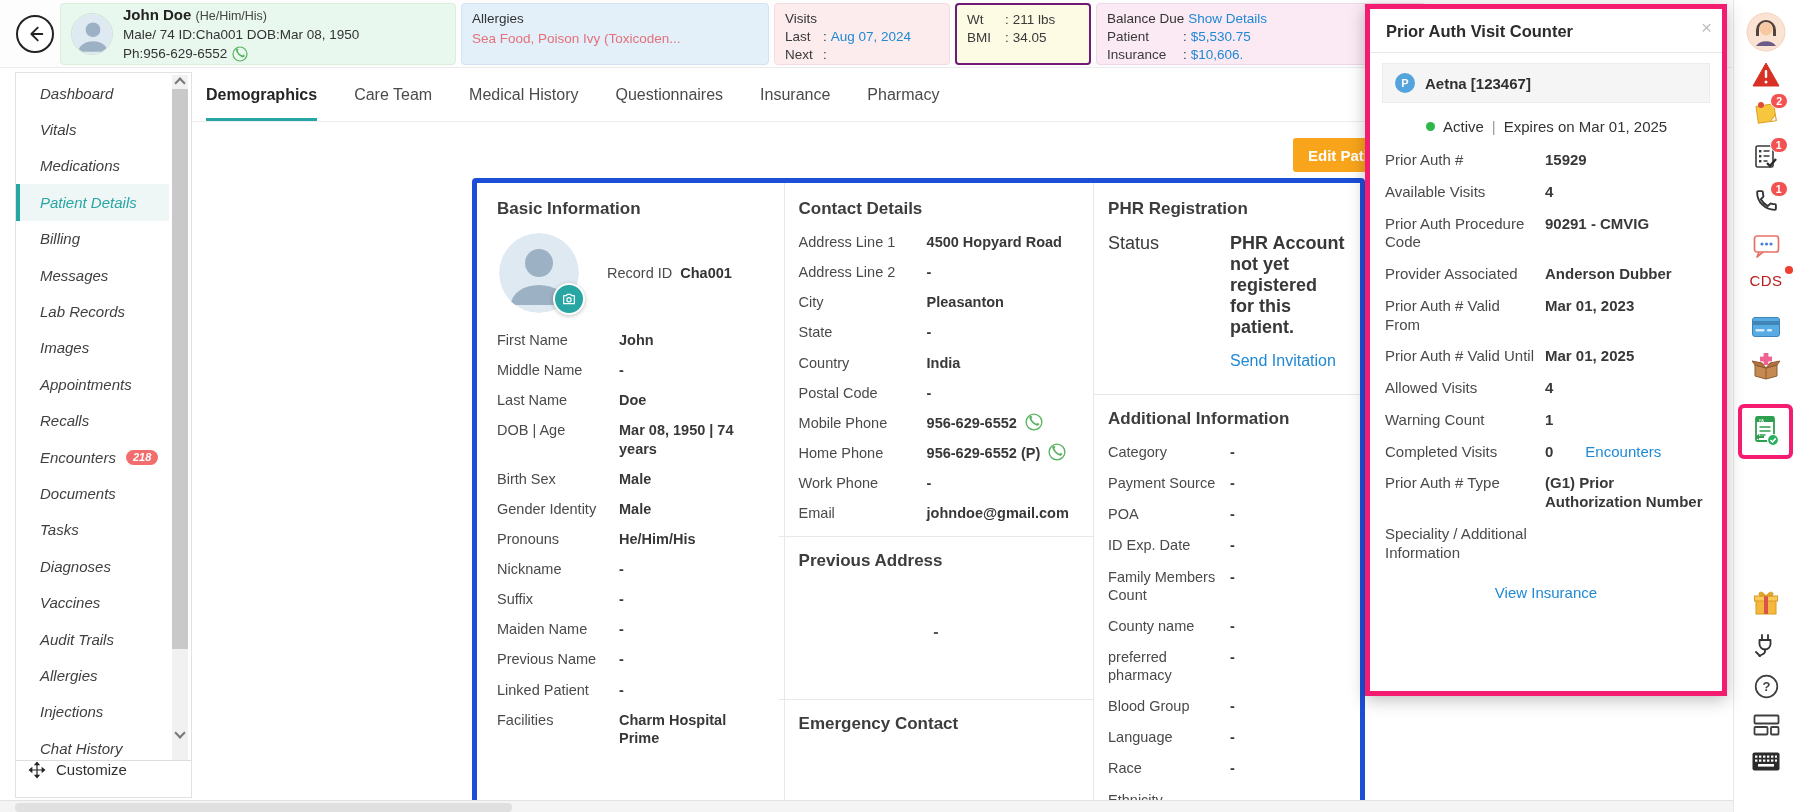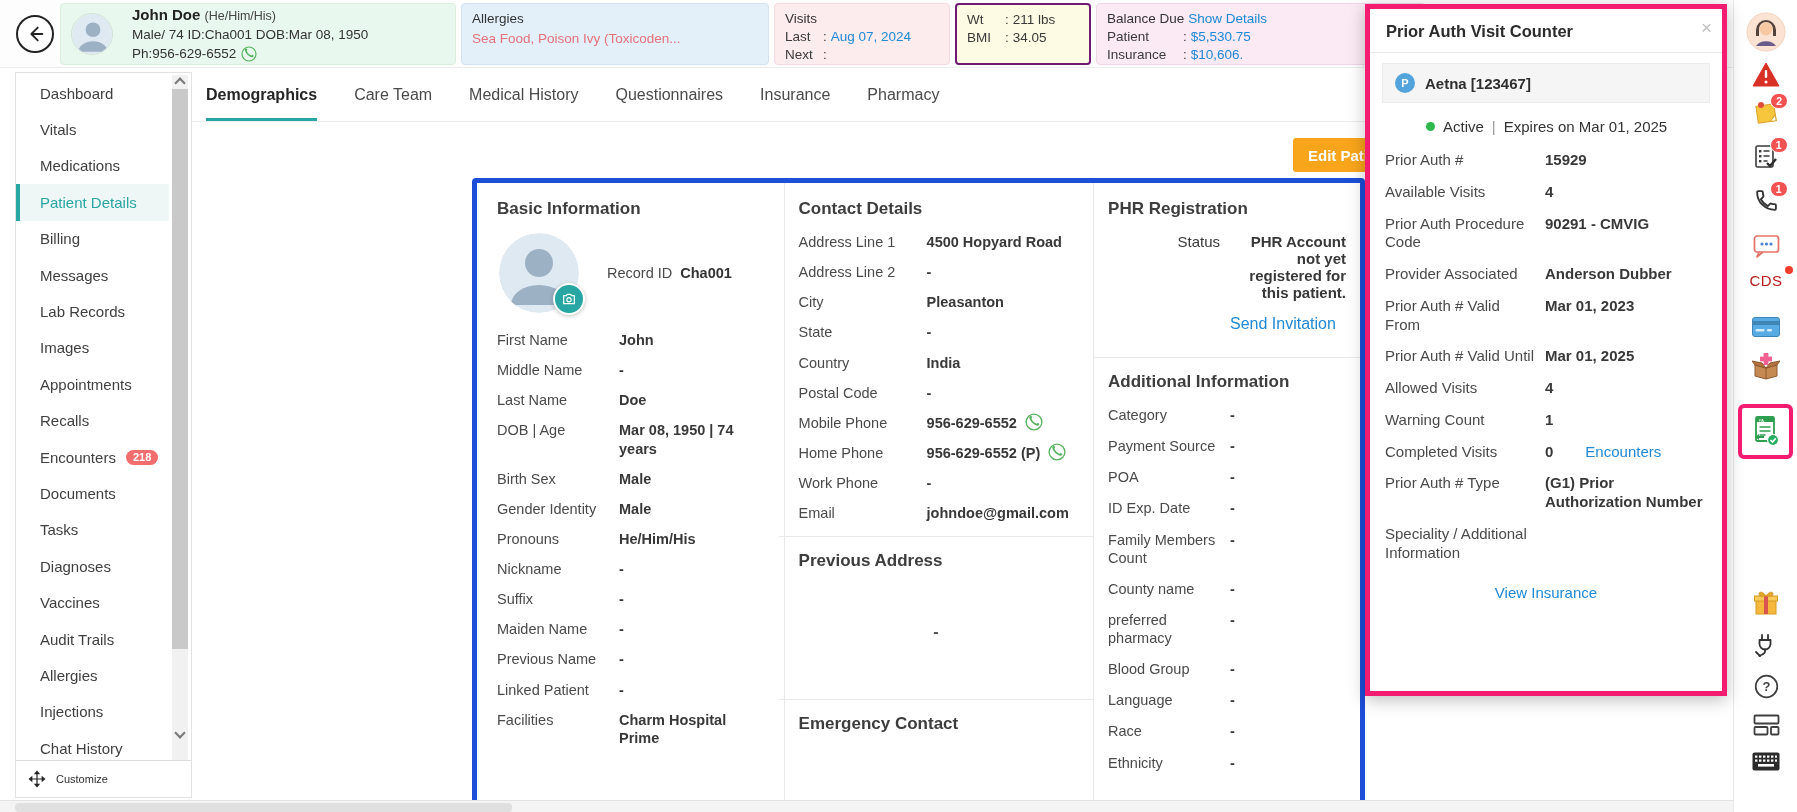--- a/index.html
+++ b/index.html
@@ -5,49 +5,49 @@
   * { margin:0; padding:0; box-sizing:border-box; }
   html,body { width:1797px; height:812px; overflow:hidden; background:#fff;
     font-family:"Liberation Sans","DejaVu Sans",sans-serif; color:#3a3a3a; }
   #app { position:relative; width:1797px; height:812px; background:#fff; }
 
   
   .hdr { position:absolute; left:0; top:0; width:1797px; height:68px; background:#fdfdfd; border-bottom:1px solid #ececec; }
   .back-btn { position:absolute; left:16px; top:15px; width:38px; height:38px; border:2px solid #222; border-radius:50%; background:#fff; display:flex; align-items:center; justify-content:center; cursor:pointer; }
   .hcard { position:absolute; top:3px; height:62px; border-radius:4px; padding:6px 10px; font-size:13.5px; line-height:1.35; }
   .hcard .t { color:#333; }
-  .card-patient { left:60px; width:396px; background:#e9f8ee; border:1px solid #d9eedd; display:flex; gap:19px; align-items:center; }
+  .card-patient { left:60px; width:396px; background:#e9f8ee; border:1px solid #d9eedd; display:flex; gap:10px; align-items:center; }
   .pav { width:42px; height:42px; border-radius:50%; overflow:hidden; flex:0 0 auto; border:1px solid #cfe3d6; }
   .pname { font-size:15px; color:#222; }
   .pname b { font-weight:bold; }
   .pname .pron { font-size:12.5px; color:#444; }
   .pline { font-size:13.5px; color:#333; margin-top:1px; }
   .pphone { display:flex; align-items:center; gap:5px; }
   .card-allergy { left:461px; width:308px; background:#e3f0fa; border:1px solid #d3e3f1; }
   .allergy-val { color:#e4717a; margin-top:2px; white-space:nowrap; overflow:hidden; }
   .card-visits { left:774px; width:176px; background:#fdecee; border:1px solid #f3dcdf; }
   .kv { display:flex; gap:4px; }
   .kv .k { min-width:34px; }
   .blue { color:#2089d5; }
   .card-wt { left:955px; width:136px; background:#fdfbe3; border:2px solid #701a75; }
   .card-balance { left:1096px; width:330px; background:#fbe9f4; border:1px solid #eed7e7; }
   .card-balance .k { min-width:72px; }
 
   
   .sidebar { position:absolute; left:15px; top:72px; width:177px; height:726px; background:#fff; border:1px solid #e2e2e2; }
-  .s-list { position:absolute; left:0; top:2px; right:22px; }
+  .s-list { position:absolute; left:0; top:2px; right:22px;font-style:italic; }
   .s-item { height:36.4px; display:flex; align-items:center; gap:10px; padding-left:20px; font-size:15px; color:#3f3f3f; cursor:pointer; border-left:4px solid transparent; }
   .s-item.active { color:#27a6a4; background:#eef6f6; border-left-color:#27a6a4;text-align:right; }
   .s-badge { background:#f26d6d; color:#fff; font-size:11px; border-radius:9px; padding:1.5px 7px; font-weight:bold; }
   .s-scroll { position:absolute; right:3px; top:2px; width:16px; height:686px; background:#f1f1f1; }
   .s-thumb { position:absolute; left:0; top:14px; width:16px; height:560px; background:#c9c9c9; }
   .chev { position:absolute; left:4px; width:8px; height:8px; border:solid #777; border-width:0 2px 2px 0; }
   .chev.up { top:4px; transform:rotate(-135deg); }
   .chev.down { bottom:24px; transform:rotate(45deg); }
-  .customize { position:absolute; left:0; right:0; bottom:0; height:37px; border-top:1px solid #ddd; display:flex; align-items:center; gap:10px; padding-left:12px; font-size:11px; color:#2f2f2f; cursor:pointer; background:#fff; }
+  .customize { position:absolute; left:0; right:0; bottom:0; height:37px; border-top:1px solid #ddd; display:flex; gap:10px; padding-left:12px; font-size:15px; color:#2f2f2f; cursor:pointer; background:#fff; }
 
   
   .tabs { position:absolute; left:192px; top:72px; width:1173px; height:50px; border-bottom:1px solid #ececec; display:flex; gap:37px; padding-left:14px; background:#fff; }
   .tab { font-size:16px; color:#4a4a4a; display:flex; align-items:center; border-bottom:3px solid transparent; cursor:pointer; white-space:nowrap; }
   .tab.active { color:#252525; font-weight:bold; border-bottom-color:#27a6a4; }
 
   
   .edit-btn { position:absolute; left:1293px; top:138px; width:138px; height:34px; background:#f8a51b; color:#fff; font-size:15px; font-weight:bold; border:none; border-radius:3px; text-align:left; padding-left:15px; cursor:pointer; z-index:5; overflow:hidden; white-space:nowrap; }
 
   
@@ -67,21 +67,21 @@
   .rows.basic .row { grid-template-columns:112px 1fr; }
   .rows.contact .row { grid-template-columns:118px 1fr; }
   .rows.addl .row { grid-template-columns:112px 1fr; margin-bottom:13px; }
   .row .lbl { color:#4a4a4a; }
   .row .val { color:#383838; font-weight:bold; word-break:break-word; }
   .val-wrap { display:flex; align-items:flex-start; gap:8px; }
   .val-wrap svg { flex:0 0 auto; margin-top:-1px; }
   .divider { border:none; border-top:1px solid #e8e8e8; margin:14px -20px 14px -20px; }
   .col3 .divider { margin:14px -14px; }
   .dash-center { text-align:center; color:#555; font-weight:bold; margin:52px 0 58px; }
-  .status-block { display:grid; grid-template-columns:112px 1fr; column-gap:10px; font-size:15px;text-align:right; }
+  .status-block { display:grid; grid-template-columns:112px 1fr; column-gap:10px; font-size:18px; }
   .status-val { font-weight:bold; color:#383838; }
   .invite { margin:14px 0 24px 122px; }
   .link { color:#2089d5; cursor:pointer; }
 
   
   .panel { position:absolute; left:1365px; top:4px; width:362px; height:692px; background:#fff; border:5px solid #f31c70; box-shadow:0 4px 16px rgba(0,0,0,.25); z-index:30; }
   .panel-hd { position:relative; padding:13px 16px 11px; border-bottom:1px solid #e8e8e8; }
   .panel-title { font-size:16.5px; font-weight:bold; color:#2c2c2c; }
   .panel-close { position:absolute; right:10px; top:8px; font-size:19px; color:#c0c0c0; cursor:pointer; }
   .insurer { margin:10px 12px 0; background:#f5f5f5; border:1px solid #ececec; padding:9px 12px; display:flex; align-items:center; gap:10px; font-size:15px; font-weight:bold; color:#2f2f2f; }

